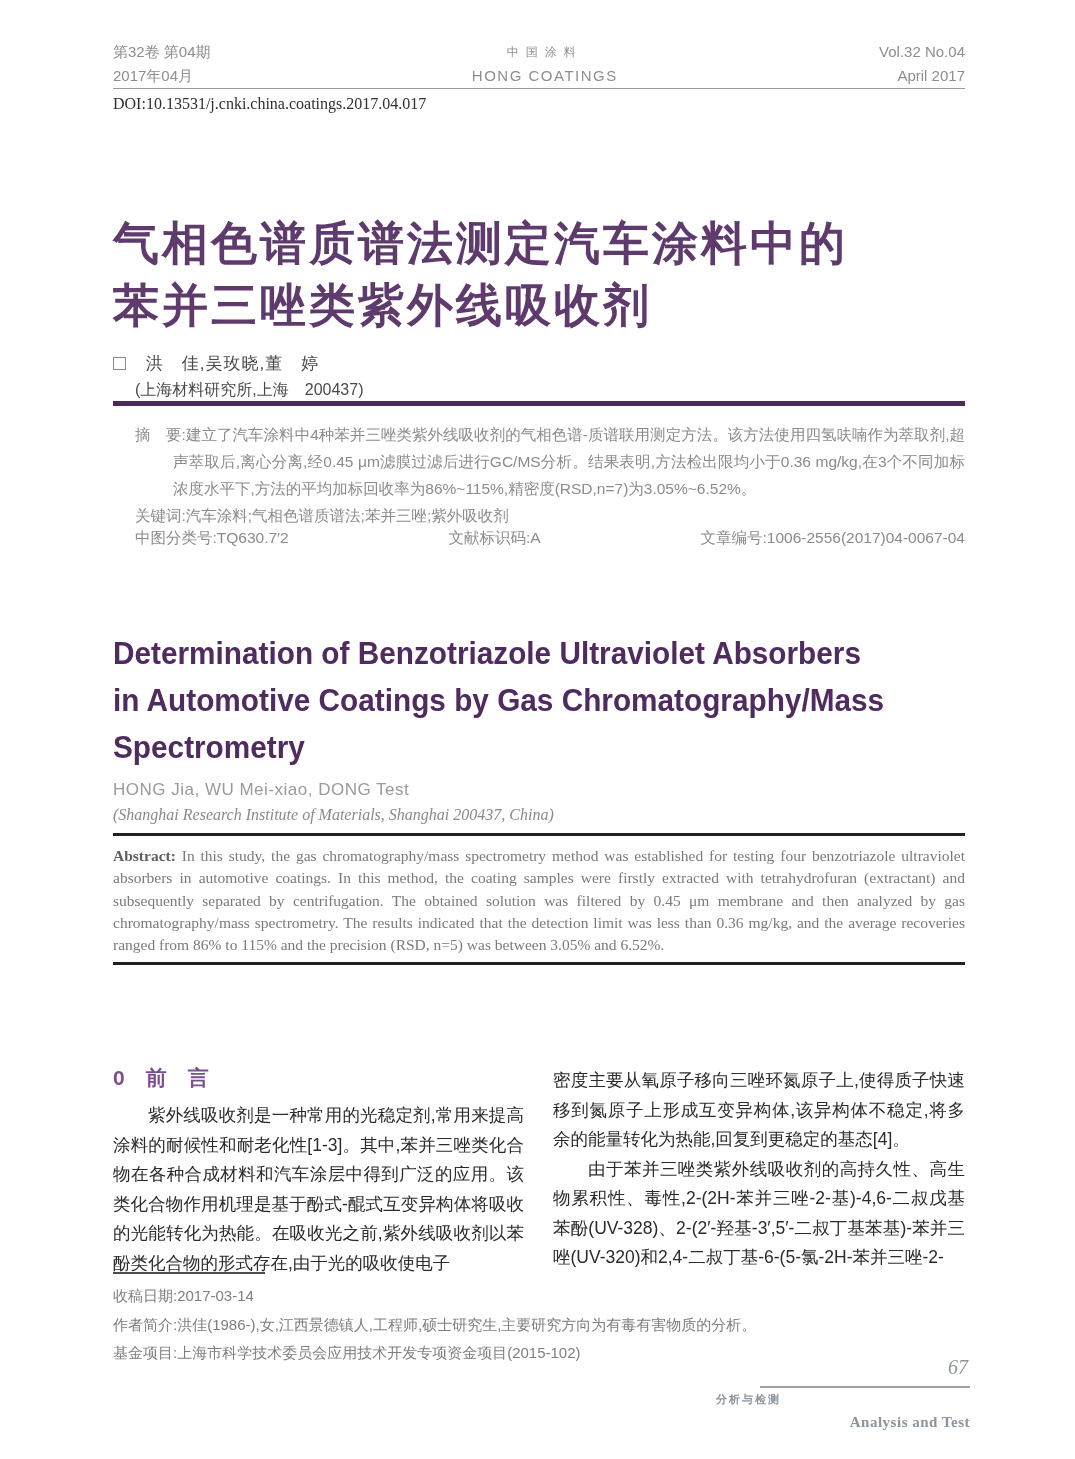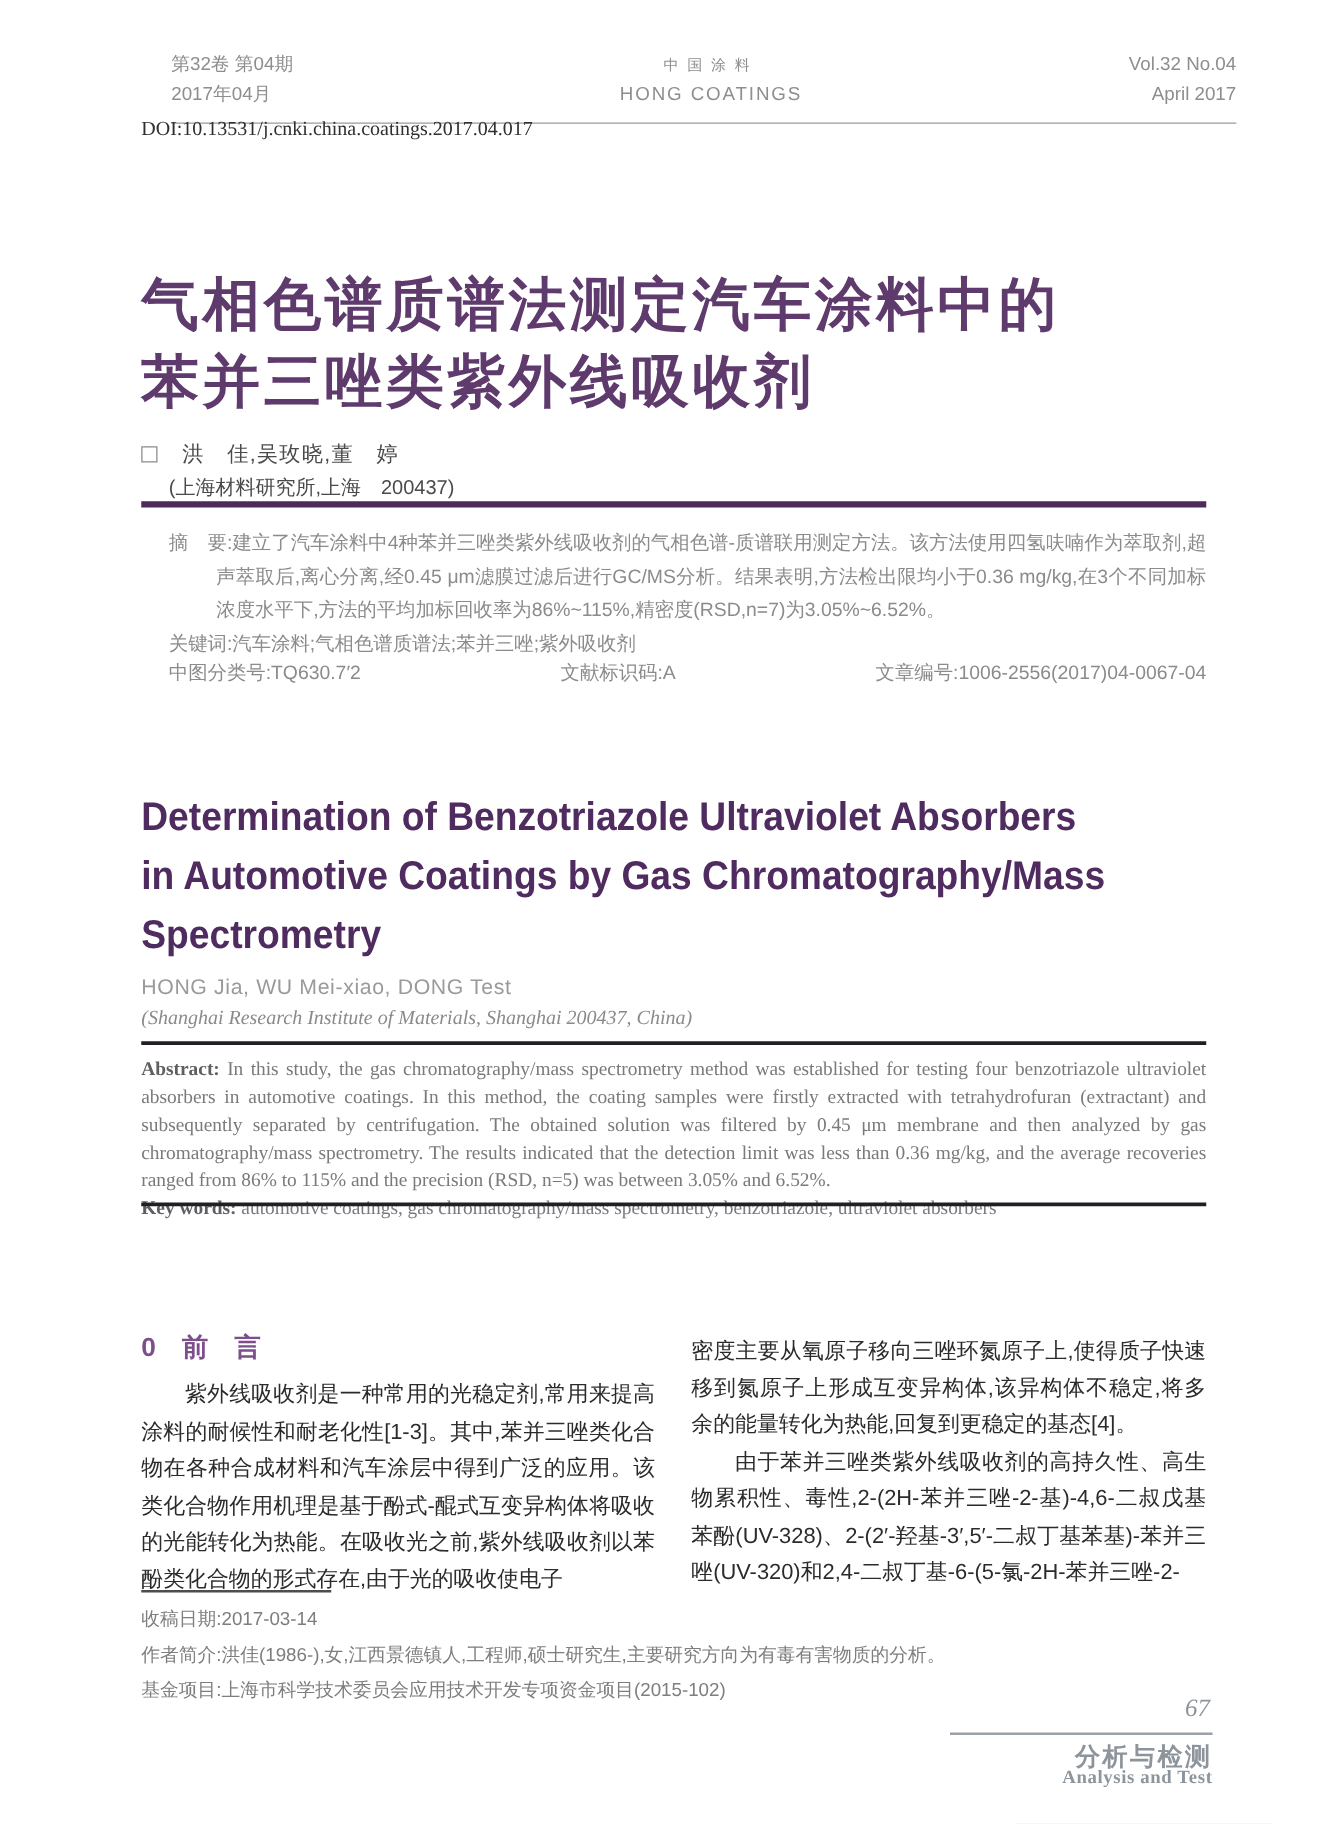--- a/index.html
+++ b/index.html
@@ -6,22 +6,22 @@
   html,body { background:#e8e8e8; }
   .page {
     position:relative; width:1075px; height:1459px; margin:0 auto;
     background:#ffffff; overflow:hidden;
     font-family:"Liberation Sans", sans-serif;
   }
   
   .header-row {
     position:absolute; top:40px; left:113px; width:852px;
     display:flex; justify-content:space-between; align-items:flex-start;
-    padding-bottom:10px; border-bottom:1px solid #9a9a9a;
-    color:#8e8e8e; font-size:15px; line-height:24px;margin-left:24px;
+    border-bottom:1px solid #9a9a9a;
+    color:#8e8e8e; font-size:15px; line-height:24px;
   }
   .header-center { text-align:center; }
   .journal-cn { font-size:12px; letter-spacing:7px; color:#8e8e8e; }
   .journal-en { font-size:15px; letter-spacing:1.5px; color:#8e8e8e; }
   .header-right { text-align:right; }
   .doi-line {
     position:absolute; top:95px; left:113px;
     font-family:"Liberation Serif", serif; font-size:16px; color:#2f2f2f;
   }
   
@@ -103,22 +103,22 @@
     font-size:15px; line-height:28.5px; color:#7e7e7e;
   }
   
   .page-num {
     position:absolute; top:1356px; left:700px; width:268px; text-align:right;
     font-family:"Liberation Serif", serif; font-style:italic;
     font-size:20px; color:#8d949c;
   }
   .footer-line { position:absolute; top:1386px; left:760px; width:210px; height:2px; background:#9aa1a8; }
   .footer-cn {
-    position:absolute; top:1392px; left:700px; width:270px; text-align:right;
-    font-size:20px; font-weight:700; color:#8d949c; letter-spacing:2px;
+    position:absolute; top:1392px; left:716px; width:270px; text-align:left;
+    font-size:11px; font-weight:700; color:#8d949c; letter-spacing:2px;
   }
   .footer-en {
     position:absolute; top:1414px; left:700px; width:270px; text-align:right;
     font-family:"Liberation Serif", serif; font-weight:700;
     font-size:15px; color:#8d949c; letter-spacing:.5px;
   }
 </style>
 </head>
 <body>
 
@@ -168,21 +168,20 @@
     <div>Determination of Benzotriazole Ultraviolet Absorbers</div>
     <div>in Automotive Coatings by Gas Chromatography/Mass</div>
     <div>Spectrometry</div>
   </div>
   <div class="en-authors">HONG Jia, WU Mei-xiao, DONG Test</div>
   <div class="en-affil">(Shanghai Research Institute of Materials, Shanghai 200437, China)</div>
 
   <div class="black-rule-top"></div>
   <div class="en-abstract-block">
     <p><b>Abstract:</b><span> In this study, the gas chromatography/mass spectrometry method was established for testing four benzotriazole ultraviolet absorbers in automotive coatings. In this method, the coating samples were firstly extracted with tetrahydrofuran (extractant) and subsequently separated by centrifugation. The obtained solution was filtered by 0.45 μm membrane and then analyzed by gas chromatography/mass spectrometry. The results indicated that the detection limit was less than 0.36 mg/kg, and the average recoveries ranged from 86% to 115% and the precision (RSD, n=5) was between 3.05% and 6.52%.</span></p>
-    <p><b>Key words:</b><span> automotive coatings, gas chromatography/mass spectrometry, benzotriazole, ultraviolet absorbers</span></p>
   </div>
   <div class="black-rule-bottom"></div>
 
   <div class="intro-heading">0　前　言</div>
   <div class="col-left">
     <p class="indent">紫外线吸收剂是一种常用的光稳定剂,常用来提高涂料的耐候性和耐老化性[1-3]。其中,苯并三唑类化合物在各种合成材料和汽车涂层中得到广泛的应用。该类化合物作用机理是基于酚式-醌式互变异构体将吸收的光能转化为热能。在吸收光之前,紫外线吸收剂以苯酚类化合物的形式存在,由于光的吸收使电子</p>
   </div>
   <div class="col-right">
     <p>密度主要从氧原子移向三唑环氮原子上,使得质子快速移到氮原子上形成互变异构体,该异构体不稳定,将多余的能量转化为热能,回复到更稳定的基态[4]。</p>
     <p class="indent">由于苯并三唑类紫外线吸收剂的高持久性、高生物累积性、毒性,2-(2H-苯并三唑-2-基)-4,6-二叔戊基苯酚(UV-328)、2-(2′-羟基-3′,5′-二叔丁基苯基)-苯并三唑(UV-320)和2,4-二叔丁基-6-(5-氯-2H-苯并三唑-2-</p>

